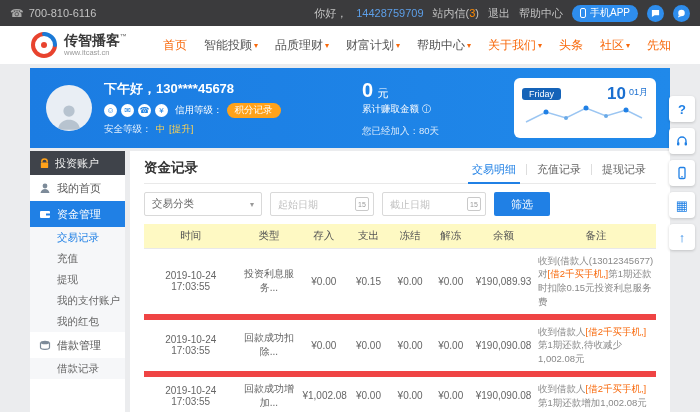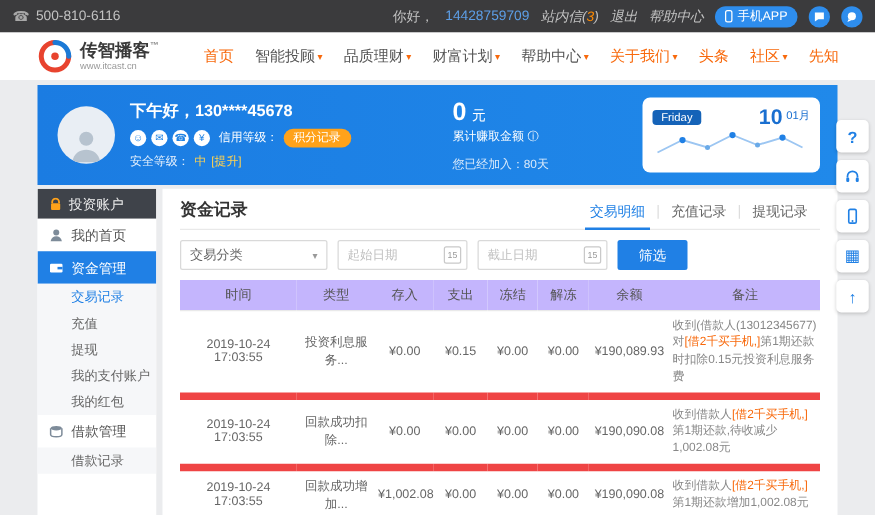--- a/index.html
+++ b/index.html
@@ -4,21 +4,21 @@
 <style>
   *{margin:0;padding:0;box-sizing:border-box;}
   html,body{width:700px;height:412px;}
   body{background:#ebecee;font-family:"Liberation Sans","DejaVu Sans",sans-serif;position:relative;overflow:hidden;}
 
   
   .topbar{height:26px;background:#3b3b3d;display:flex;align-items:center;padding:0 10px;font-size:11px;color:#c2c2c2;}
   .tb-left{display:flex;align-items:center;gap:5px;}
   .tb-phone-ic{font-size:11px;color:#a8a8a8;}
   .tb-right{margin-left:auto;display:flex;align-items:center;gap:9px;}
-  .tb-link{color:#c2c2c2;cursor:pointer;font-style:italic;}
+  .tb-link{color:#c2c2c2;cursor:pointer;}
   .tb-user{color:#5d9fe8;cursor:pointer;}
   .tb-count{color:#ff8a00;}
   .app-pill{background:#2e8ded;color:#fff;border-radius:9px;height:17px;display:flex;align-items:center;gap:4px;padding:0 8px;font-size:10px;cursor:pointer;}
   .phone-shape{width:6px;height:10px;border:1px solid #fff;border-radius:2px;display:inline-block;}
   .tb-circle{width:17px;height:17px;border-radius:50%;background:#2e8ded;display:flex;align-items:center;justify-content:center;cursor:pointer;}
 
   
   .header{height:38px;background:#fff;display:flex;align-items:center;padding:0 18px 0 30px;}
   .logo{display:flex;align-items:center;gap:6px;cursor:pointer;}
   .brand-name{font-size:14px;font-weight:bold;color:#3a3a3a;line-height:1.1;}
@@ -74,36 +74,36 @@
   .tab-sep{width:1px;height:11px;background:#ddd;}
   .filter-row{display:flex;align-items:center;gap:8px;margin:8px 0;}
   .select-box{width:118px;height:24px;border:1px solid #d9d9d9;border-radius:2px;display:flex;align-items:center;font-size:10.5px;color:#666;padding:0 7px;cursor:pointer;background:#fff;}
   .select-caret{margin-left:auto;font-size:8px;color:#999;}
   .date-box{position:relative;width:104px;height:24px;}
   .date-box input{width:100%;height:100%;border:1px solid #d9d9d9;border-radius:2px;font-size:10px;color:#666;padding:0 22px 0 7px;font-family:inherit;outline:none;}
   .date-box input::placeholder{color:#bfbfbf;}
   .cal-ic{position:absolute;right:5px;top:5px;width:14px;height:14px;border:1px solid #c9c9c9;border-radius:2px;font-size:7px;color:#999;display:flex;align-items:center;justify-content:center;cursor:pointer;}
   .filter-btn{width:56px;height:24px;background:#2080e5;color:#fff;border:none;border-radius:2px;font-size:11px;cursor:pointer;font-family:inherit;}
   table{width:100%;border-collapse:collapse;table-layout:fixed;}
-  th{background:#c4b5fd;font-size:10.5px;color:#555;font-weight:normal;height:24px;border-bottom:1px solid #e9e9e9;}
+  th{background:#fef9c3;font-size:10.5px;color:#555;font-weight:normal;height:24px;border-bottom:1px solid #e9e9e9;}
   td{font-size:10px;color:#666;text-align:center;border-bottom:6px solid #ef4444;padding:5px 2px;vertical-align:middle;}
   td.remark{font-size:9.5px;color:#888;text-align:left;line-height:1.45;}
   .rlink{color:#f8690c;cursor:pointer;}
 
   
   .float-bar{position:absolute;right:5px;top:96px;display:flex;flex-direction:column;gap:6px;}
   .fb-btn{width:26px;height:26px;background:#fff;border-radius:4px;box-shadow:0 1px 3px rgba(0,0,0,.18);display:flex;align-items:center;justify-content:center;color:#2080e5;font-size:13px;font-weight:bold;cursor:pointer;}
 </style>
 </head>
 <body>
 
 <div class="topbar">
   <div class="tb-left">
     <span class="tb-phone-ic">☎</span>
-    <span>500-810-6116</span>
+    <span>700-810-6116</span>
   </div>
   <div class="tb-right">
     <span><span>你好，</span></span>
     <span class="tb-user">14428759709</span>
     <span class="tb-link"><span>站内信(</span><span class="tb-count">3</span><span>)</span></span>
     <span class="tb-link">退出</span>
     <span class="tb-link">帮助中心</span>
     <span class="app-pill">
       <span class="phone-shape"></span>
       <span>手机APP</span>

